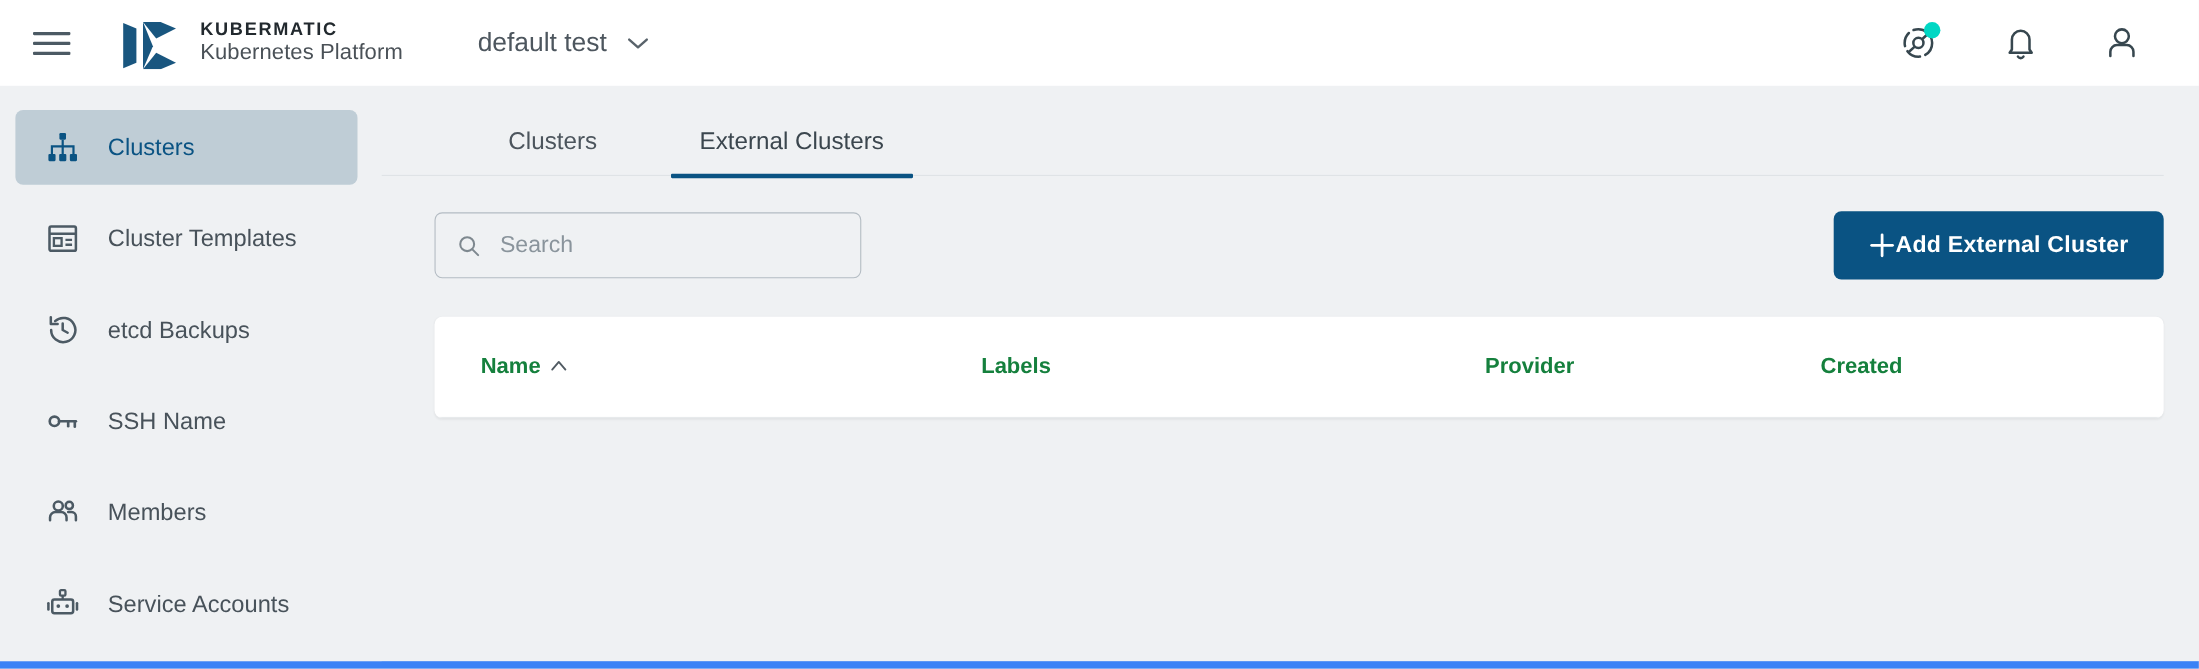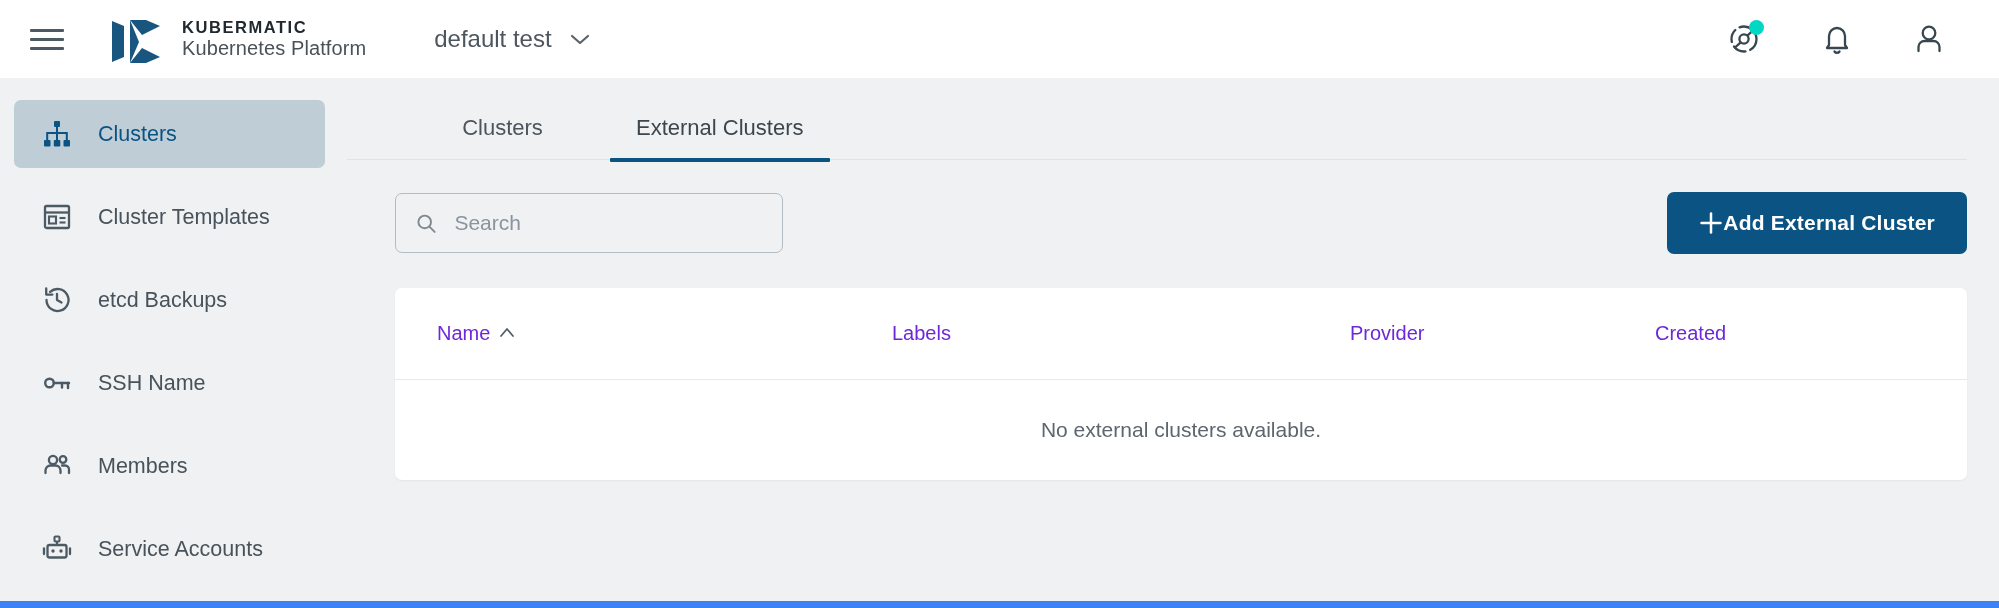--- a/index.html
+++ b/index.html
@@ -268,22 +268,22 @@
   }
   .thead {
     display: flex;
     align-items: center;
     height: 92px;
     border-bottom: 1.5px solid #e7eaec;
     padding: 0 0 0 42px;
   }
   .th {
     font-size: 20px;
-    color: #6d28d9;
-    font-weight: 400;
+    color: #15803d;
+    font-weight: 700;
     display: flex;
     align-items: center;
     gap: 9px;
     white-space: nowrap;
   }
   .th.sortable { cursor: pointer; }
   .col-name     { width: 455px; }
   .col-labels   { width: 458px; }
   .col-provider { width: 305px; }
   .col-created  { flex: 1; }
@@ -488,21 +488,18 @@
             <span>Labels</span>
           </div>
           <div class="th col-provider">
             <span>Provider</span>
           </div>
           <div class="th col-created">
             <span>Created</span>
           </div>
         </div>
 
-        <div class="empty-row">
-          <span class="empty-text">No external clusters available.</span>
-        </div>
 
       </div>
 
     </main>
   </div>
 </div>
 
 </body></html>

